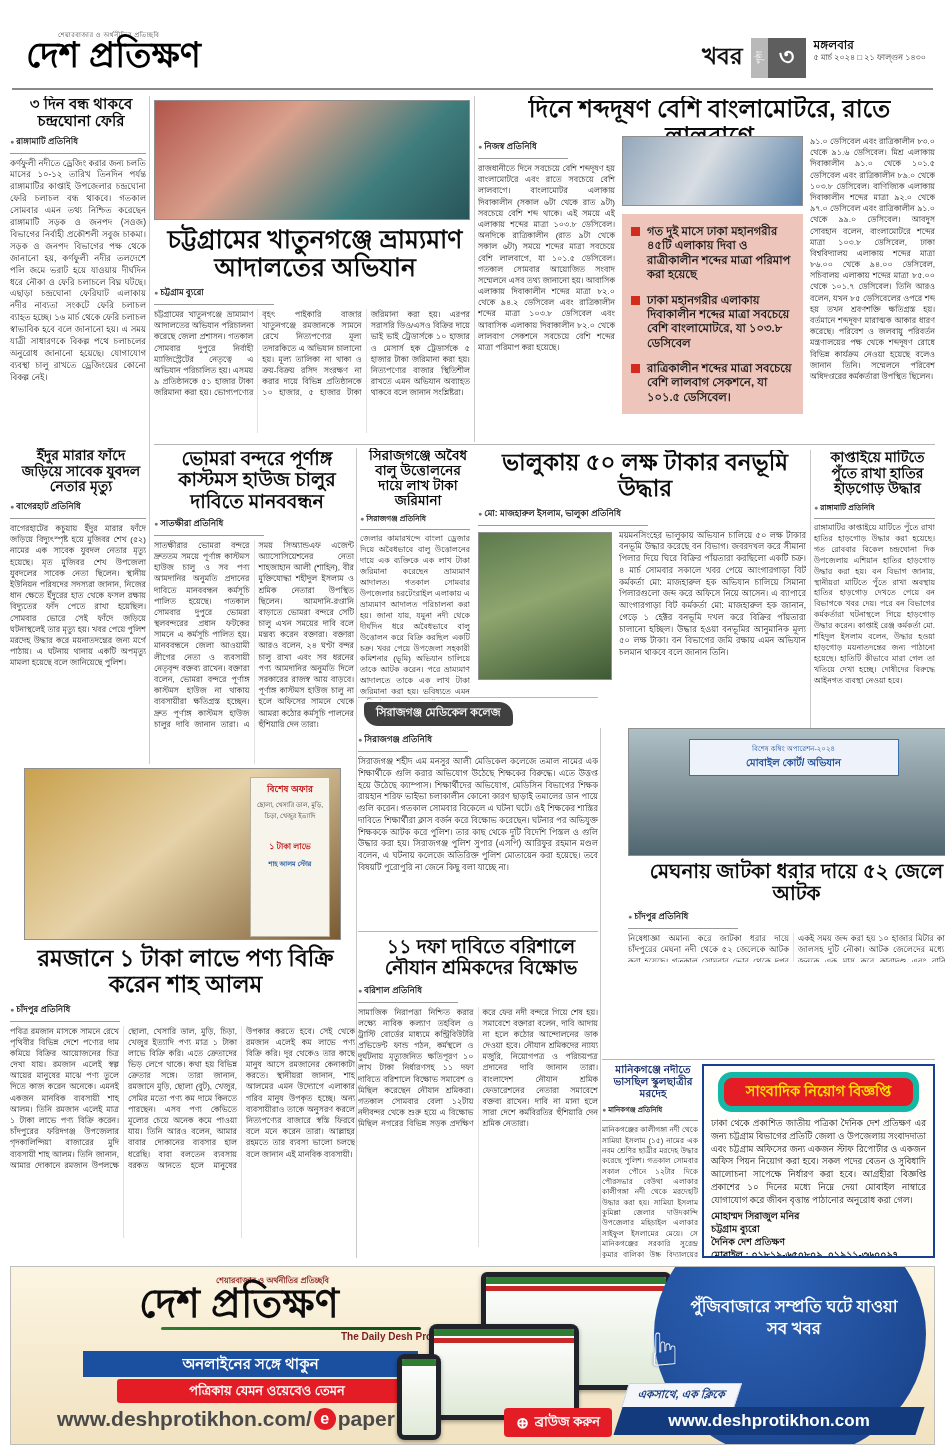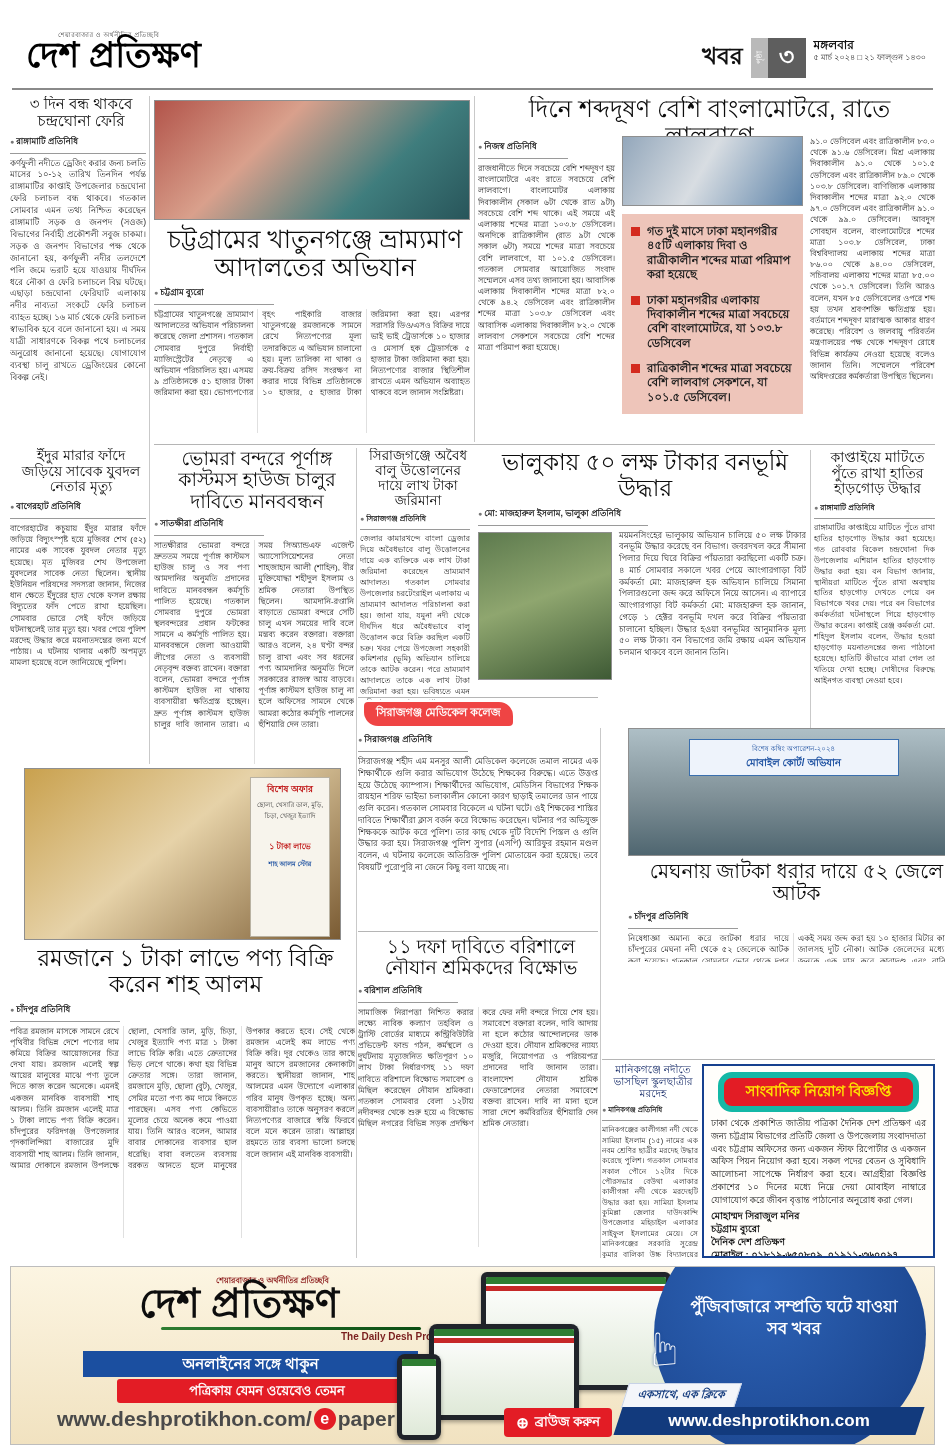--- a/index.html
+++ b/index.html
@@ -1,18 +1,18 @@
 <!DOCTYPE html>
 <html><head>
 <meta charset="utf-8">
 <style>
   html,body{margin:0;padding:0;background:#e9e9e9;font-family:"Liberation Sans",sans-serif;}
   #page{position:relative;width:945px;height:1452px;background:#ffffff;margin:0 auto;overflow:hidden;}
   .art{position:absolute;overflow:hidden;}
-  .hl{font-weight:normal;text-align:center;line-height:1.12;color:#0c0c0c;margin:0 0 3px 6px;}
+  .hl{font-weight:bold;text-align:center;line-height:1.12;color:#0c0c0c;margin:0 0 3px 6px;}
   .byline{font-size:8.5px;font-weight:bold;color:#222;border-bottom:1px solid #9a9a9a;padding:2px 0 4px 0;margin:2px 0 4px 0;}
   .byline::before{content:"● ";color:#777;font-size:7px;}
   .body{font-size:8.5px;text-align:justify;color:#1b1b1b;line-height:1.4;}
   .cols2{column-count:2;column-gap:9px;column-rule:1px solid #e0e0e0;}
   .cols3{column-count:3;column-gap:9px;column-rule:1px solid #e0e0e0;}
   .ph{position:relative;border:1px solid #8f8f8f;box-sizing:border-box;}
   .vline{position:absolute;width:1px;background:#c9c9c9;}
   .hrule{position:absolute;height:1px;background:#b5b5b5;}
 
   
@@ -30,21 +30,21 @@
 
   
   #a-noise .mcol-l{position:absolute;left:0;top:40px;width:137px;bottom:0;}
   #a-noise .mmid{position:absolute;left:144px;top:40px;width:181px;}
   #a-noise .mcol-r{position:absolute;left:332px;top:40px;width:125px;bottom:0;}
   #noise-highlight{margin-top:8px;background:#eec5ba;padding:10px 9px;display:flex;flex-direction:column;gap:11px;}
   .hi-item{display:flex;gap:7px;}
   .hi-sq{flex:0 0 9px;width:9px;height:9px;background:#d42b1f;margin-top:3px;}
   .hi-tx{font-size:11.5px;font-weight:bold;line-height:1.25;color:#1d1d1d;text-align:left;}
 
-  .kicker{display:inline-block;background:#ef4444;color:#fff;font-size:11px;font-weight:bold;padding:2px 12px 3px 12px;border-radius:4px 14px 4px 14px;margin:0 0 3px 6px;}
+  .kicker{display:inline-block;background:#404040;color:#fff;font-size:11px;font-weight:bold;padding:2px 12px 3px 12px;border-radius:4px 14px 4px 14px;margin:0 0 3px 6px;}
 
   
   .ph-market{background:linear-gradient(135deg,#b2544a 0%,#d9a08c 35%,#3f7d7d 70%,#28555a 100%);}
   .ph-meeting{background:linear-gradient(120deg,#93a7bb 0%,#d8dde2 45%,#5b82a8 100%);}
   .ph-forest{background:linear-gradient(160deg,#5d7a4e 0%,#8fa66f 45%,#3e5a35 100%);}
   .ph-group{background:linear-gradient(180deg,#aebfc6 0%,#7e8f96 55%,#4f6670 100%);}
   .ph-shop{background:linear-gradient(140deg,#c9a14e 0%,#e6d2a8 45%,#7a5b33 100%);}
   .ph-banner-ovl{position:absolute;left:50%;top:10px;transform:translateX(-50%);background:#eef3fb;border:1px solid #3a6fae;width:200px;padding:3px 4px;text-align:center;color:#1b4fa0;}
   .ph-banner-ovl .l1{font-size:7px;}
   .ph-banner-ovl .l2{font-size:10px;font-weight:bold;}

